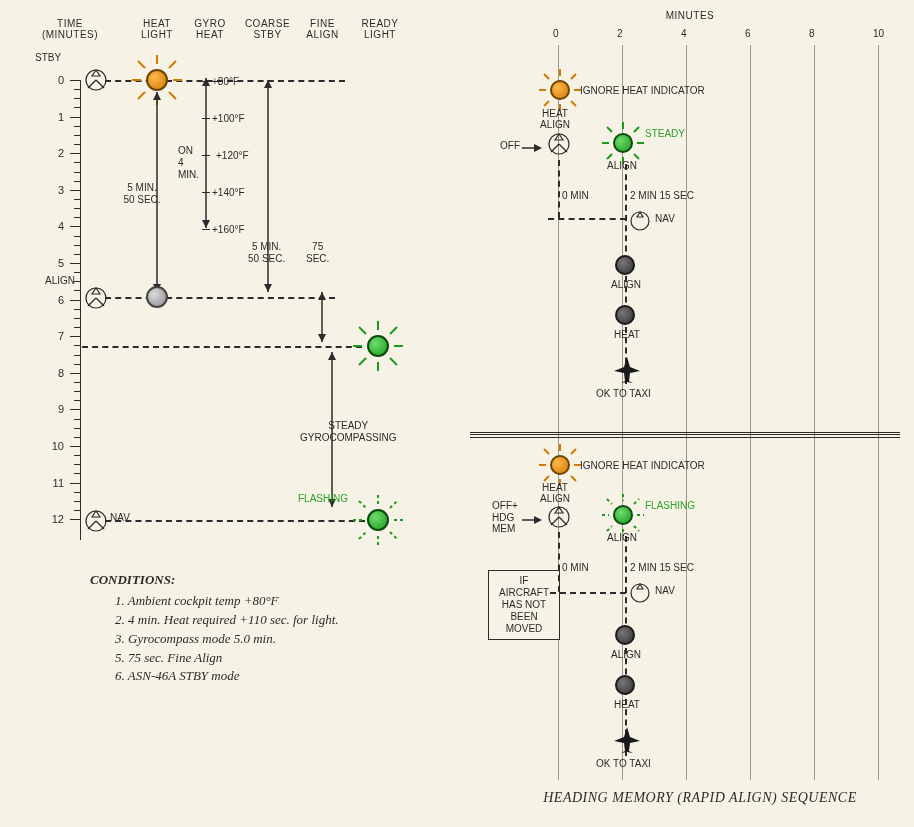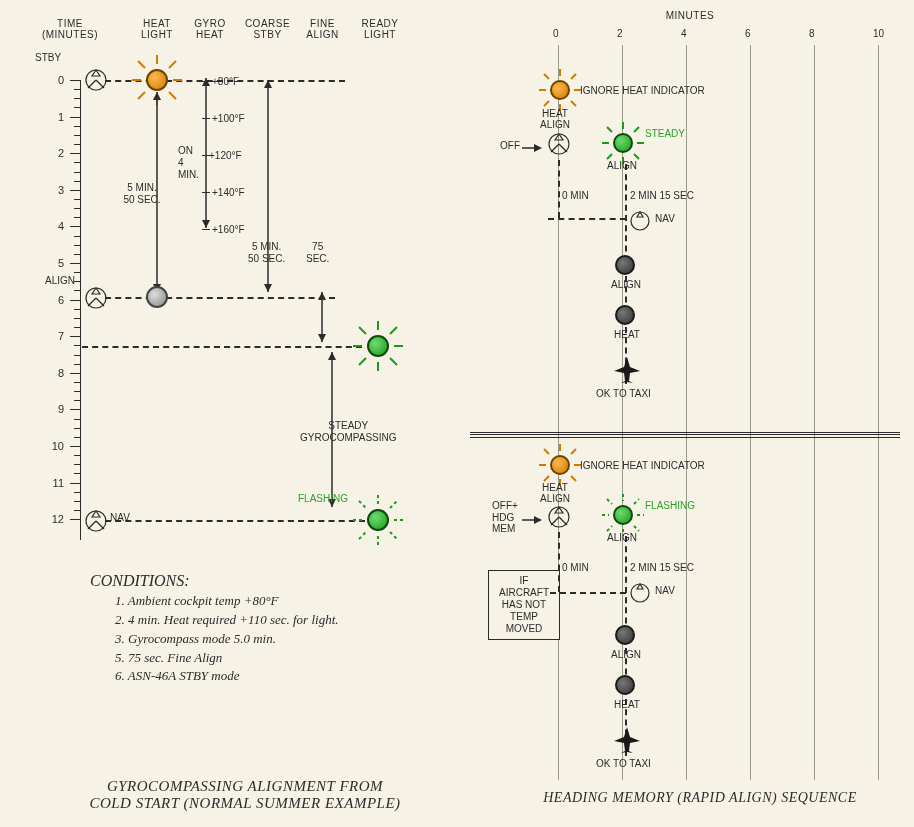--- a/index.html
+++ b/index.html
@@ -13,21 +13,21 @@
     position: relative;
     width: 914px;
     height: 827px;
     background: #f6f2e6;
   }
   .abs { position: absolute; }
   .hdr { font-size: 10px; letter-spacing: 0.5px; text-align: center; line-height: 1.1; }
   .tick-label { font-size: 11px; text-align: right; }
   .small { font-size: 10px; }
   .title { font-style: italic; font-family: Georgia, "Times New Roman", serif; font-size: 15px; letter-spacing: 0.5px; text-align: center; }
-  .cond-head { font-style: italic; font-weight: normal; font-family: Georgia, "Times New Roman", serif; font-size: 16px; }
+  .cond-head { font-style: italic; font-weight: bold; font-family: Georgia, "Times New Roman", serif; font-size: 13px; }
   .cond-line { font-style: italic; font-family: Georgia, "Times New Roman", serif; font-size: 13px; line-height: 1.45; }
   .box { border: 1px solid #2b2b2b; font-size: 10px; text-align: center; padding: 4px 5px; line-height: 1.2; background: #f6f2e6; }
 
   
   .light { border-radius: 50%; position: absolute; box-sizing: border-box; }
   .l-orange { background: radial-gradient(circle at 35% 35%, #ffb84d, #d17a00); border: 2px solid #6b4400; }
   .l-grey   { background: radial-gradient(circle at 35% 35%, #ddd, #888); border: 2px solid #444; }
   .l-dark   { background: radial-gradient(circle at 35% 35%, #777, #333); border: 2px solid #1a1a1a; }
   .l-green  { background: radial-gradient(circle at 35% 35%, #6fdc6f, #1a9a1a); border: 2px solid #0b4a0b; }
   .rays line { stroke-width: 2; }
@@ -164,21 +164,21 @@
       <polygon points="10,150 6,142 14,142" fill="#2b2b2b"></polygon>
     </svg>
   <div class="abs small" style="left:178px; top:145px; white-space:pre; text-align:left; line-height:1.2; background:#f6f2e6;">ON
 4
 MIN.</div>
   <div id="temps-group">
       <div class="abs small" style="left: 212px; top: 76px;">+80°F</div>
       <div class="abs" style="left: 202px; top: 81px; width: 8px; border-top: 1px solid rgb(43, 43, 43);"></div>
       <div class="abs small" style="left: 212px; top: 113px;">+100°F</div>
       <div class="abs" style="left: 202px; top: 118px; width: 8px; border-top: 1px solid rgb(43, 43, 43);"></div>
-      <div class="abs small" style="left: 209px; top: 150px;">+120°F</div>
+      <div class="abs small" style="left: 216px; top: 150px;">+120°F</div>
       <div class="abs" style="left: 202px; top: 155px; width: 8px; border-top: 1px solid rgb(43, 43, 43);"></div>
       <div class="abs small" style="left: 212px; top: 187px;">+140°F</div>
       <div class="abs" style="left: 202px; top: 192px; width: 8px; border-top: 1px solid rgb(43, 43, 43);"></div>
       <div class="abs small" style="left: 212px; top: 224px;">+160°F</div>
       <div class="abs" style="left: 202px; top: 229px; width: 8px; border-top: 1px solid rgb(43, 43, 43);"></div>
     </div>
 
   <svg class="abs" width="20" height="222" style="left:258px; top:80px;">
       <line x1="10" y1="0" x2="10" y2="212" stroke="#2b2b2b" stroke-width="1.5"></line>
       <polygon points="10,0 6,8 14,8" fill="#2b2b2b"></polygon>
@@ -253,22 +253,20 @@
 
   <div class="abs cond-head" style="left:90px; top:572px;">CONDITIONS:</div>
   <div id="conditions-list" class="abs" style="left:115px; top:592px;">
       <div class="cond-line">1.  Ambient cockpit temp +80°F</div>
       <div class="cond-line">2.  4 min. Heat required +110 sec. for light.</div>
       <div class="cond-line">3.  Gyrocompass mode 5.0 min.</div>
       <div class="cond-line">5.  75 sec. Fine Align</div>
       <div class="cond-line">6.  ASN-46A STBY mode</div>
     </div>
 
-  <div class="abs title" style="left:60px; top:778px; width:370px; white-space:pre;">GYROCOMPASSING ALIGNMENT FROM
-COLD START (NORMAL SUMMER EXAMPLE)</div>
 
   <div class="abs hdr" style="left:650px; top:10px; width:80px;">MINUTES</div>
 
   <div id="right-grid">
       <div class="abs small" style="left: 553px; top: 28px;">0</div>
       <div class="abs vline" style="left: 558px; top: 45px; height: 735px; border-left: 1px solid rgb(154, 154, 138);"></div>
       <div class="abs small" style="left: 617px; top: 28px;">2</div>
       <div class="abs vline" style="left: 622px; top: 45px; height: 735px; border-left: 1px solid rgb(154, 154, 138);"></div>
       <div class="abs small" style="left: 681px; top: 28px;">4</div>
       <div class="abs vline" style="left: 686px; top: 45px; height: 735px; border-left: 1px solid rgb(154, 154, 138);"></div>
@@ -396,21 +394,21 @@
         <line x1="36" y1="14" x2="41" y2="9"></line>
       </g>
     </svg>
   <div class="light l-green" style="left:613px; top:505px; width:20px; height:20px;"></div>
   <div class="abs small green-text" style="left:645px; top:500px;">FLASHING</div>
   <div class="abs small" style="left:607px; top:532px;">ALIGN</div>
 
   <div class="abs box" style="left:488px; top:570px; width:60px; white-space:pre;">IF
 AIRCRAFT
 HAS NOT
-TEMP
+BEEN
 MOVED</div>
 
   <div class="abs small" style="left:562px; top:562px;">0 MIN</div>
   <div class="abs small" style="left:630px; top:562px;">2 MIN 15 SEC</div>
 
   <div class="abs hdash" style="left:550px; top:592px; width:76px;"></div>
   <div class="abs vdash" style="left:558px; top:532px; height:60px;"></div>
   <div class="abs vdash" style="left:625px; top:536px; height:220px;"></div>
 
   <svg class="abs knob" width="26" height="26" style="left:627px; top:580px;">

